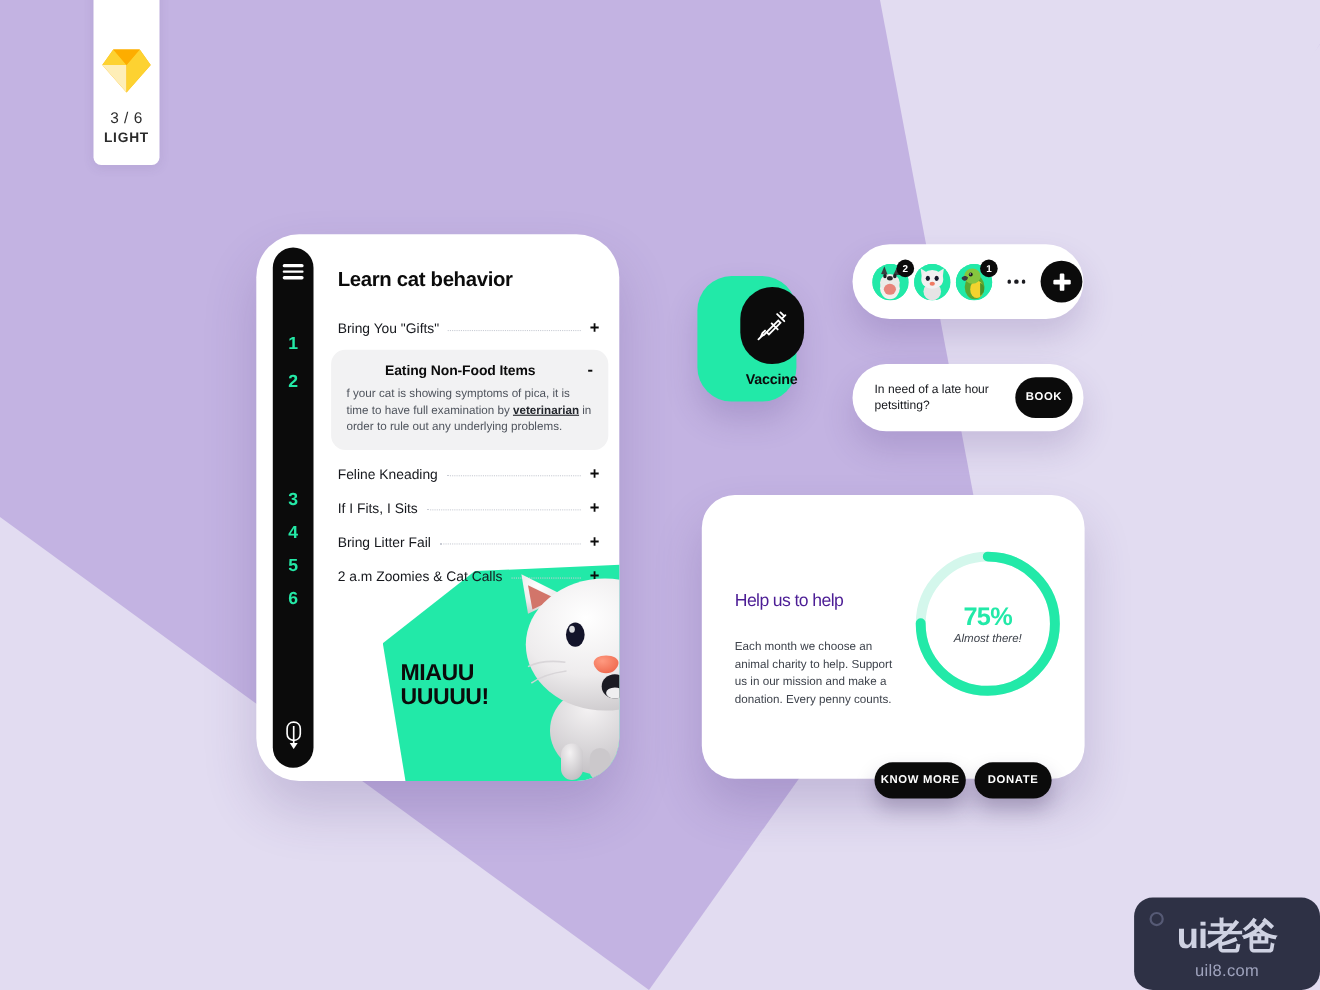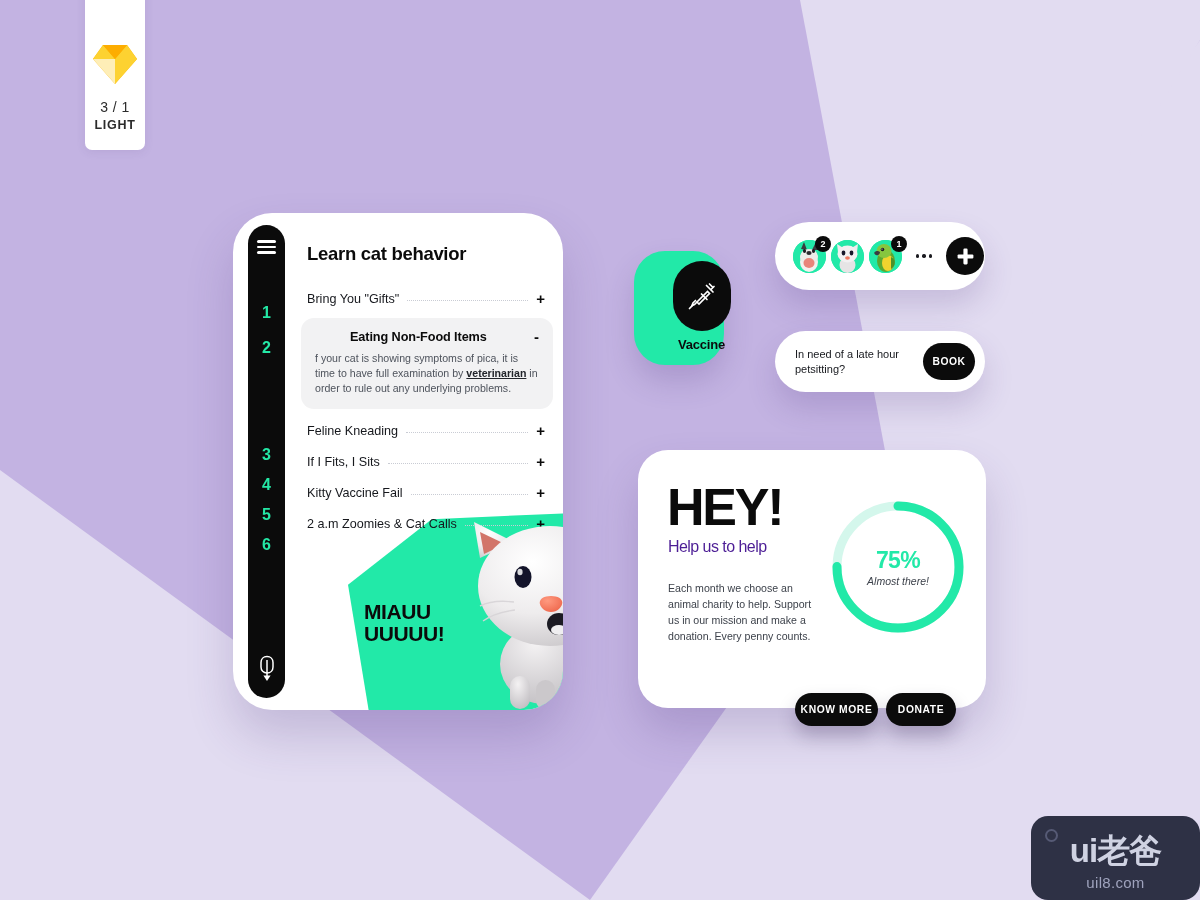--- a/index.html
+++ b/index.html
@@ -164,21 +164,21 @@
 
 <div id="sketch-badge">
   <svg class="diamond" viewBox="0 0 46 44">
     <polygon points="11,3 35,3 45,17 23,42 1,17" fill="#fdb300"></polygon>
     <polygon points="11,3 23,17 1,17" fill="#fdd231"></polygon>
     <polygon points="35,3 45,17 23,17" fill="#fdd231"></polygon>
     <polygon points="11,3 35,3 23,17" fill="#fdad00"></polygon>
     <polygon points="1,17 23,17 23,42" fill="#feeeb7"></polygon>
     <polygon points="45,17 23,17 23,42" fill="#fdd231"></polygon>
   </svg>
-  <div class="bl">3 / 1</div>
+  <div class="bl">3 / 6</div>
   <div class="bl b">LIGHT</div>
 </div>
 
 <div id="phone">
 
   <div id="rail">
     <div class="burger">
       <i></i>
         <i></i>
         <i></i>
@@ -223,21 +223,21 @@
         <span class="lbl">Feline Kneading</span>
         <span class="lead"></span>
         <span class="pm">+</span>
       </div>
       <div class="acc-row">
         <span class="lbl">If I Fits, I Sits</span>
         <span class="lead"></span>
         <span class="pm">+</span>
       </div>
       <div class="acc-row">
-        <span class="lbl">Kitty Vaccine Fail</span>
+        <span class="lbl">Bring Litter Fail</span>
         <span class="lead"></span>
         <span class="pm">+</span>
       </div>
       <div class="acc-row">
         <span class="lbl">2 a.m Zoomies &amp; Cat Calls</span>
         <span class="lead"></span>
         <span class="pm">+</span>
       </div>
     </div>
 
@@ -376,21 +376,20 @@
     </svg>
   </div>
 </div>
 
 <div id="booking">
   <div class="q">In need of a late hour petsitting?</div>
   <div id="book-btn">BOOK</div>
 </div>
 
 <div id="donate-card">
-  <div id="hey">HEY!</div>
   <div id="hey-sub">Help us to help</div>
   <div id="hey-body">Each month we choose an animal charity to help. Support us in our mission and make a donation. Every penny counts.</div>
 
   <div id="ring">
     <svg viewBox="0 0 140 140">
       <circle cx="70" cy="70" r="61" fill="none" stroke="#d4f7ec" stroke-width="9"></circle>
       <circle id="ring-arc" cx="70" cy="70" r="61" fill="none" stroke="#22e9a8" stroke-width="9" stroke-linecap="round" transform="rotate(-90 70 70)" stroke-dasharray="287.45572780346606 383.27430373795477"></circle>
     </svg>
     <div class="ctr">
       <div class="pc">75%</div>

